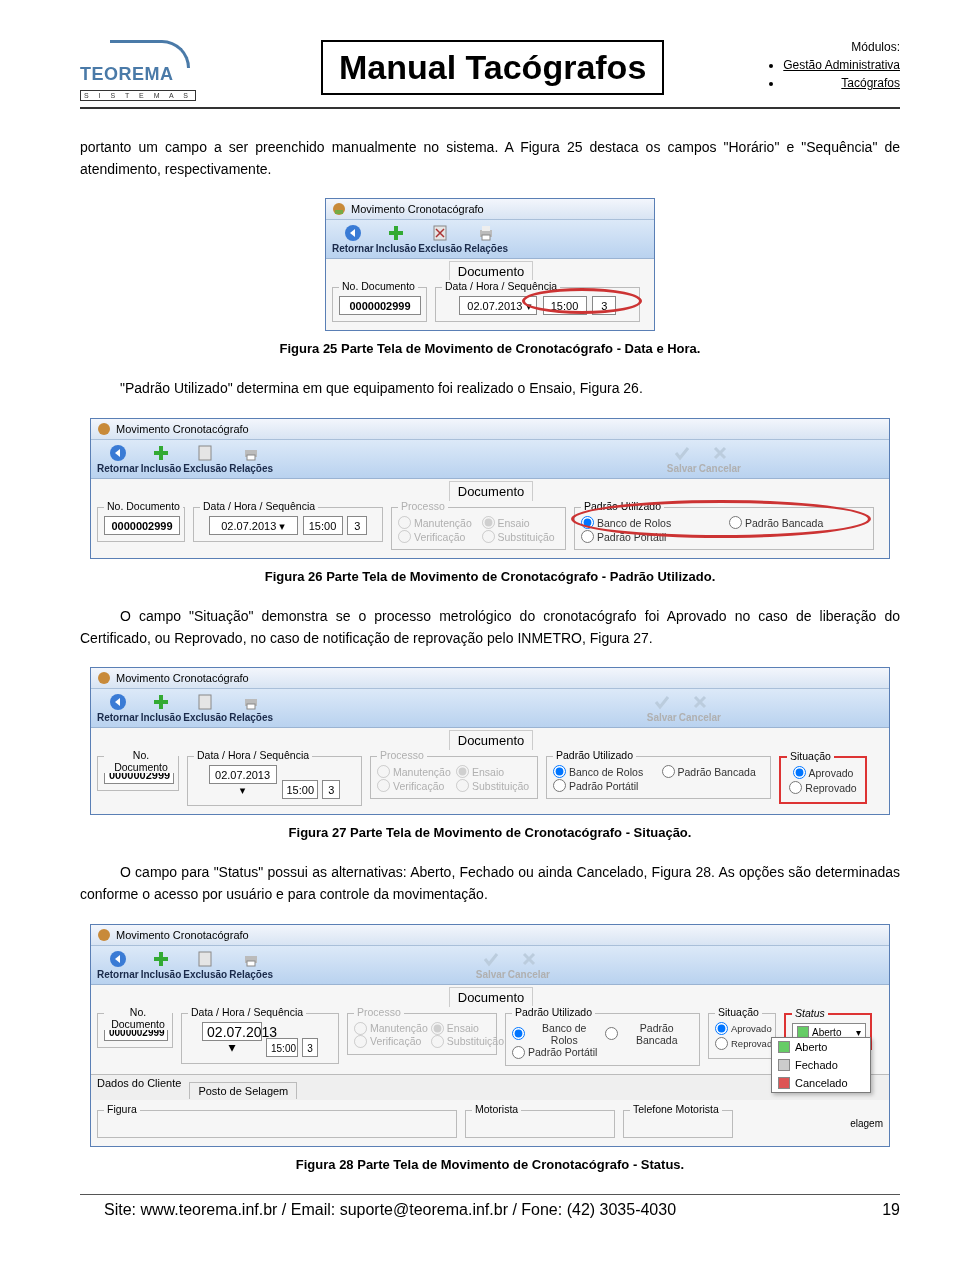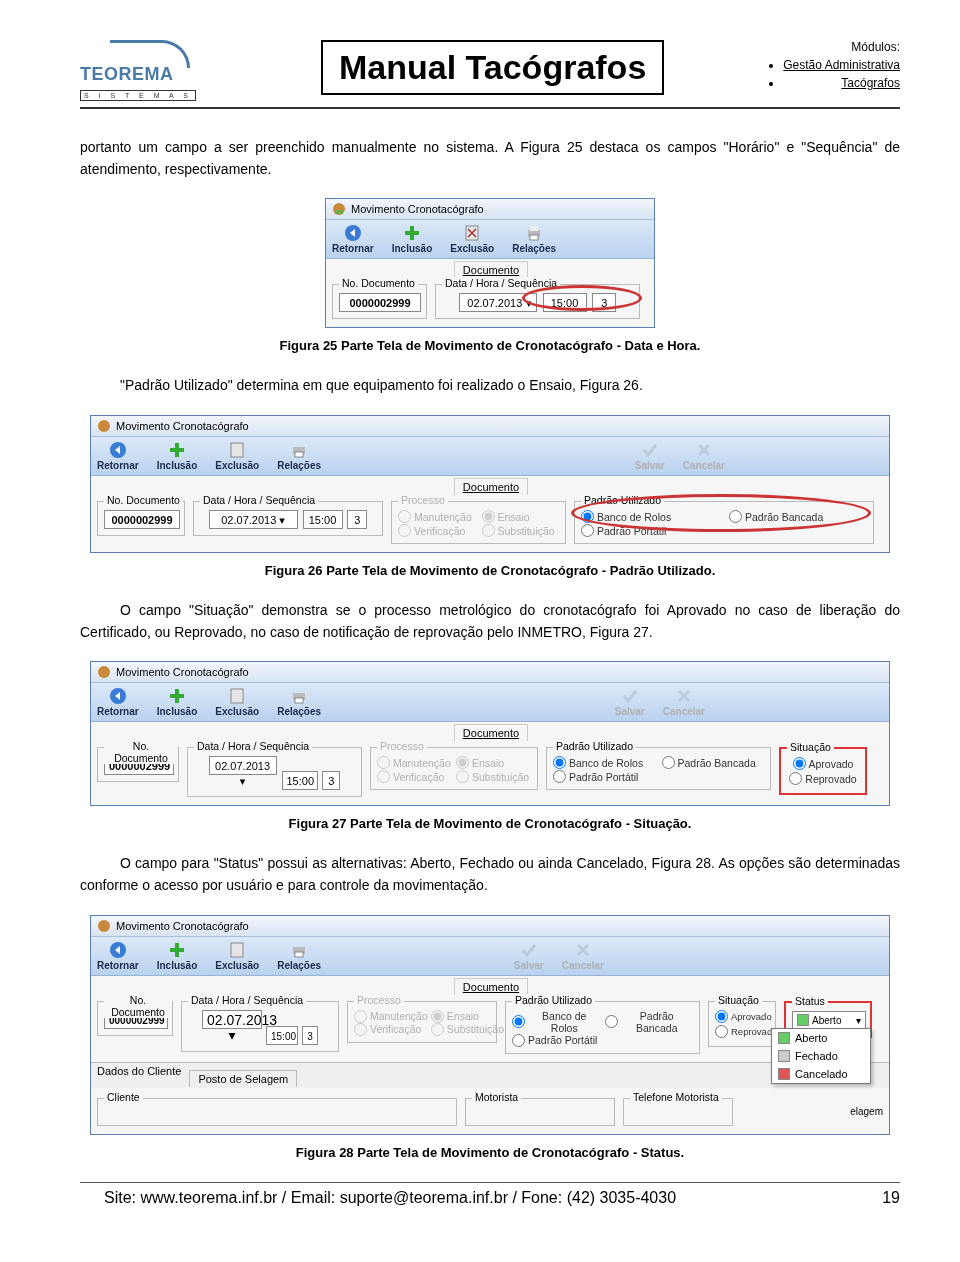--- a/index.html
+++ b/index.html
@@ -17,24 +17,24 @@
   .modules li { text-decoration: underline; margin-top: 4px; font-size: 12px; }
   hr.thick { border: none; border-top: 2px solid #333; margin: 6px 0 28px 0; }
   hr.thin { border: none; border-top: 1px solid #555; margin: 10px 0 6px 0; }
   p.body { text-align: justify; line-height: 1.55; margin-bottom: 18px; }
   .indent { text-indent: 40px; }
   .caption { text-align: center; font-weight: bold; font-size: 13px; margin: 10px 0 22px 0; }
   .footer { font-size: 16px; display: flex; justify-content: space-between; margin-top: 6px; margin-left: 24px; }
   .win { border: 1px solid #5a7fb5; background: #c9dcf2; font-size: 11px; margin: 0 auto; color: #000; }
   .win-title { background: linear-gradient(#f3f6fc,#d8e4f3); padding: 3px 6px; display: flex; align-items: center; gap: 5px; border-bottom: 1px solid #a9bfd9; }
   .doll { width: 14px; height: 14px; display: inline-block; }
-  .toolbar { background: linear-gradient(#dce9f8,#b9d2ef); padding: 4px 6px; display: flex; gap: 18px; border-bottom: 1px solid #9ab3d2; position: relative; align-items: flex-end; }
+  .toolbar { background: linear-gradient(#dce9f8,#b9d2ef); padding: 4px 6px; display: flex; gap: 2px; border-bottom: 1px solid #9ab3d2; position: relative; align-items: flex-end; }
   .tbtn { display: flex; flex-direction: column; align-items: center; font-size: 10px; font-weight: bold; color: #1a2a4a; gap: 1px; }
   .ticon { width: 18px; height: 18px; display: flex; align-items: center; justify-content: center; }
-  .tab { background: #f6f6f6; display: inline-block; padding: 2px 8px; font-size: 11px; border-top: 1px solid #ccc; border-left: 1px solid #ccc; border-right: 1px solid #ccc; margin-left: 2px; margin-top: 2px; text-decoration: underline; }
+  .tab { background: #f6f6f6; display: inline-block; padding: 2px 8px; font-size: 13px; border-top: 1px solid #ccc; border-left: 1px solid #ccc; border-right: 1px solid #ccc; margin-left: 2px; margin-top: 2px; }
   .formrow { background: #f6f6f6; padding: 6px 6px 8px 6px; display: flex; gap: 8px; align-items: flex-start; flex-wrap: wrap; }
   .fs { border: 1px solid #bbb; padding: 8px 6px 6px 6px; position: relative; font-size: 10.5px; }
   .fs-label { position: absolute; top: -8px; left: 6px; background: #f6f6f6; padding: 0 3px; font-size: 10.5px; }
   .fld { background: #fff; border: 1px solid #888; padding: 2px 4px; font-size: 11px; display: inline-block; height: 19px; line-height: 15px; }
   .circle { position: absolute; border: 3px solid #c33; border-radius: 50%; background: transparent; pointer-events: none; }
   .rad { display: inline-flex; align-items: center; gap: 3px; font-size: 10.5px; color: #333; }
   .rad input { margin: 0; }
   .dim { color: #b0b0b0; }
   .drop { position: absolute; background: #fff; border: 1px solid #7a7a7a; box-shadow: 2px 2px 4px rgba(0,0,0,0.25); font-size: 11px; min-width: 100px; z-index: 5; }
   .drop-item { padding: 3px 6px; display: flex; align-items: center; gap: 5px; }
@@ -497,35 +497,35 @@
           <label class="rad" style="font-size:9.5px;">
               <input type="radio" checked="" style="">
               <span>Aprovado</span>
             </label><br>
           <label class="rad" style="font-size:9.5px;">
               <input type="radio" style="">
               <span>Reprovado</span>
             </label>
         </div>
         <div class="fs big-red" style="width:88px; position:relative;">
-            <span class="fs-label" style="background:#f6f6f6;">Status</span>
+            <span class="fs-label" style="background:#f6f6f6;font-style:italic;">Status</span>
           <span class="fld" style="width:74px; font-size:10px; display:flex; align-items:center; gap:3px;">
             <span class="sq" style="background:#6c6;"></span>
               <span>Aberto</span>
               <span style="margin-left:auto;">▾</span>
           </span>
         </div>
       </div>
       <div class="bar2" style="display:flex; gap:6px;">
           <span>Dados do Cliente</span>
           <span class="tab2">Posto de Selagem</span>
         </div>
       <div class="formrow" style="padding-top:10px;">
         <div class="fs" style="width:360px; height:28px;">
-            <span class="fs-label">Cliente</span>
+            <span class="fs-label">Figura</span>
           </div>
         <div class="fs" style="width:150px; height:28px;">
             <span class="fs-label">Motorista</span>
           </div>
         <div class="fs" style="width:110px; height:28px;">
             <span class="fs-label">Telefone Motorista</span>
           </div>
         <div style="flex:1"></div>
         <div style="font-size:10px; align-self:center;">elagem</div>
       </div>

